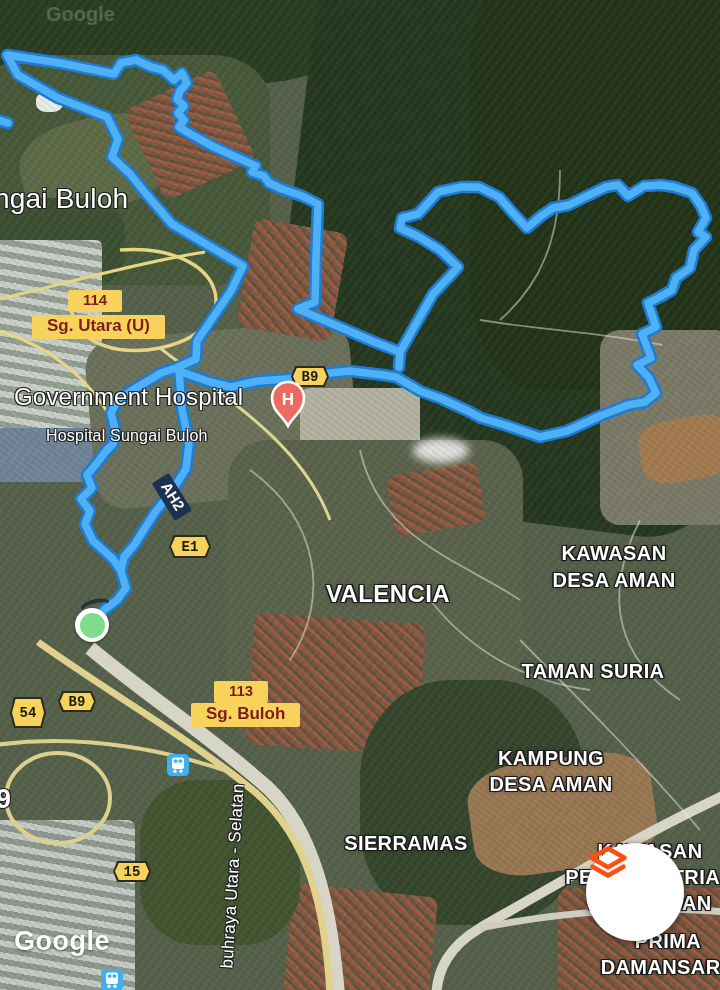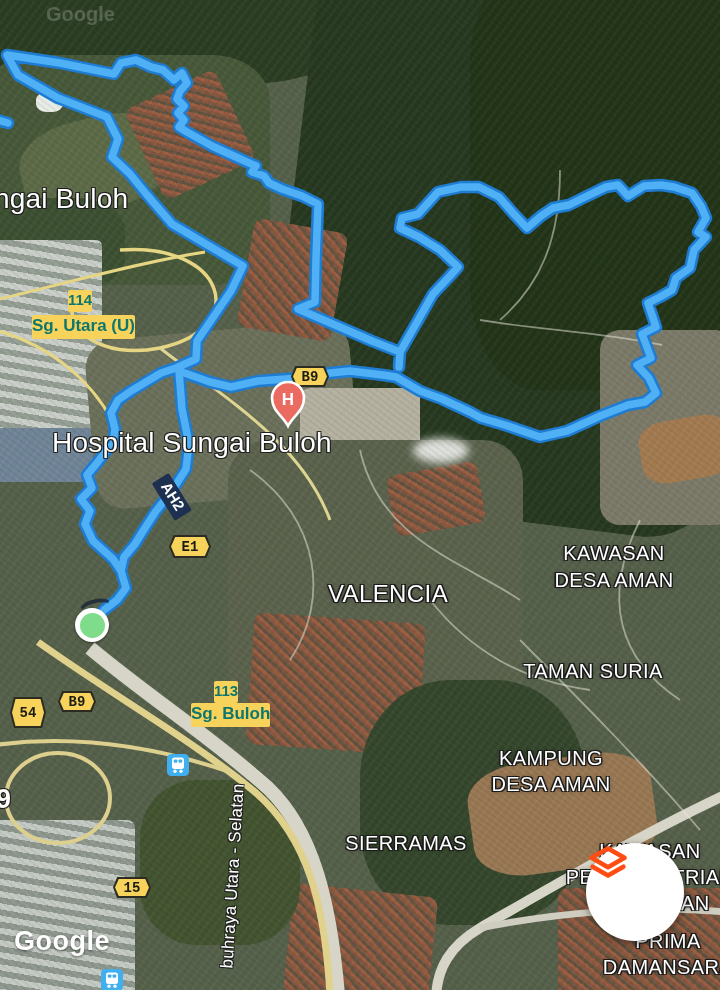--- a/index.html
+++ b/index.html
@@ -8,30 +8,30 @@
   .p{position:absolute;}
   
   .grain{position:absolute;inset:0;
     background:repeating-linear-gradient(37deg,rgba(0,0,0,.05) 0 2px,transparent 2px 5px),
                repeating-linear-gradient(-53deg,rgba(255,255,255,.03) 0 3px,transparent 3px 7px);}
   .roofs{background-color:#6d5a45;
     background-image:repeating-linear-gradient(40deg,rgba(175,92,60,.65) 0 3px,rgba(58,52,38,.2) 3px 6px,rgba(150,82,56,.5) 6px 9px);
     border-radius:10px;}
   .grid{background-image:repeating-linear-gradient(10deg,rgba(255,255,255,.38) 0 6px,rgba(96,104,96,.28) 6px 12px);}
   
-  .olabel{position:absolute;color:#fff;font-weight:400;letter-spacing:.4px;white-space:nowrap;
+  .olabel{position:absolute;color:#fff;font-weight:700;letter-spacing:.4px;white-space:nowrap;
     text-shadow:-1.3px -1.3px 0 rgba(25,25,25,.95),1.3px -1.3px 0 rgba(25,25,25,.95),
       -1.3px 1.3px 0 rgba(25,25,25,.95),1.3px 1.3px 0 rgba(25,25,25,.95),0 0 4px rgba(0,0,0,.55);}
   .soft{font-weight:500;letter-spacing:.2px;
     text-shadow:-1.1px -1.1px 0 rgba(30,30,30,.9),1.1px -1.1px 0 rgba(30,30,30,.9),
       -1.1px 1.1px 0 rgba(30,30,30,.9),1.1px 1.1px 0 rgba(30,30,30,.9);}
   .ctr{transform:translateX(-50%);text-align:center;}
   
-  .plate{position:absolute;background:#F7D35C;color:#0f766e;font-weight:700;
-    border-radius:2px;padding:2px 0 3px;white-space:nowrap;line-height:1.1;}
+  .plate{position:absolute;background:#F7D35C;color:#7f1d1d;font-weight:700;
+    border-radius:2px;padding:2px 15px 3px;white-space:nowrap;line-height:1.1;}
   .hex{position:absolute;font-family:Liberation Mono, monospace;}
   .hex .ho{position:absolute;inset:0;background:#2b2b22;
     clip-path:polygon(11% 0,89% 0,100% 50%,89% 100%,11% 100%,0 50%);}
   .hex .hi{position:absolute;inset:2px;background:#F7D35C;
     clip-path:polygon(11% 0,89% 0,100% 50%,89% 100%,11% 100%,0 50%);}
   .hex .ht{position:absolute;inset:0;display:flex;align-items:center;justify-content:center;
     color:#1d1c12;font-weight:700;font-size:14px;}
   
   #start-marker{position:absolute;left:75px;top:608px;width:34px;height:34px;border-radius:50%;
     background:#fff;box-shadow:0 1px 3px rgba(0,0,0,.4);}
@@ -108,21 +108,22 @@
     </g>
 
     <polyline id="route-casing" points="93,624 104,610 117,600 126,588 121,571 113,559 93,541 85,524 90,511 81,499 92,488 87,475 97,463 106,451 113,444 115,429 111,413 118,400 131,391 146,382 161,373 176,368 196,359 197,341 231,291 243,266 172,224 147,195 130,174 112,157 118,139 107,117 58,98 18,75 7,55 60,63 114,74 121,63 136,60 151,67 163,70 174,80 182,73 187,83 180,91 177,99 184,106 178,113 184,120 179,127 187,132 212,146 236,157 256,166 252,172 264,176 269,183 282,189 302,196 318,204 316,258 315,302 298,309 342,328 372,341 400,352 399,367 400,352 433,294 449,277 458,267 440,250 419,237 400,228 402,218 418,214 438,192 461,187 479,187 499,197 513,213 527,228 541,216 553,208 569,205 583,198 606,187 618,185 628,196 644,186 661,185 674,187 692,193 701,206 706,218 698,232 706,237 694,250 690,268 676,278 672,290 660,297 648,303 656,327 642,334 651,358 637,365 649,378 656,393 645,402 628,405 600,416 567,431 540,437 505,425 481,418 470,412 442,399 420,391 396,377 383,375 350,371 330,373 300,378 258,381 231,387 210,382 193,376 179,371 182,409 189,444 186,469 172,491 156,511 143,531 135,544 124,557 121,571 126,588 117,600 104,610 93,624" fill="none" stroke="#1E7CD2" stroke-width="12.5" stroke-linejoin="round" stroke-linecap="round"></polyline>
     <polyline id="route-core" points="93,624 104,610 117,600 126,588 121,571 113,559 93,541 85,524 90,511 81,499 92,488 87,475 97,463 106,451 113,444 115,429 111,413 118,400 131,391 146,382 161,373 176,368 196,359 197,341 231,291 243,266 172,224 147,195 130,174 112,157 118,139 107,117 58,98 18,75 7,55 60,63 114,74 121,63 136,60 151,67 163,70 174,80 182,73 187,83 180,91 177,99 184,106 178,113 184,120 179,127 187,132 212,146 236,157 256,166 252,172 264,176 269,183 282,189 302,196 318,204 316,258 315,302 298,309 342,328 372,341 400,352 399,367 400,352 433,294 449,277 458,267 440,250 419,237 400,228 402,218 418,214 438,192 461,187 479,187 499,197 513,213 527,228 541,216 553,208 569,205 583,198 606,187 618,185 628,196 644,186 661,185 674,187 692,193 701,206 706,218 698,232 706,237 694,250 690,268 676,278 672,290 660,297 648,303 656,327 642,334 651,358 637,365 649,378 656,393 645,402 628,405 600,416 567,431 540,437 505,425 481,418 470,412 442,399 420,391 396,377 383,375 350,371 330,373 300,378 258,381 231,387 210,382 193,376 179,371 182,409 189,444 186,469 172,491 156,511 143,531 135,544 124,557 121,571 126,588 117,600 104,610 93,624" fill="none" stroke="#4FB0F5" stroke-width="7.5" stroke-linejoin="round" stroke-linecap="round"></polyline>
     <polyline id="stub-casing" points="-6,119 8,123" fill="none" stroke="#1E7CD2" stroke-width="12.5" stroke-linecap="round"></polyline>
     <polyline id="stub-core" points="-6,119 8,123" fill="none" stroke="#4FB0F5" stroke-width="7.5" stroke-linecap="round"></polyline>
   </svg>
 
   <div id="google-ghost">Google</div>
   <div class="olabel soft" style="left:-6px;top:183px;font-size:28px;">ngai Buloh</div>
-  <div class="olabel soft" style="left:52px;top:427px;font-size:28px;">Hospital Sungai Buloh</div>
+  <div class="olabel soft" style="left:14px;top:383px;font-size:24px;">Government Hospital</div>
+  <div class="olabel soft" style="left:46px;top:427px;font-size:16px;">Hospital Sungai Buloh</div>
   <div class="olabel ctr" style="left:388px;top:580px;font-size:24px;">VALENCIA</div>
   <div class="olabel ctr" style="left:614px;top:540px;font-size:20px;line-height:27px;">
     <div>KAWASAN</div>
     <div>DESA AMAN</div>
   </div>
   <div class="olabel ctr" style="left:593px;top:660px;font-size:20px;">TAMAN SURIA</div>
   <div class="olabel ctr" style="left:551px;top:745px;font-size:20px;line-height:26px;text-align:center;">
     <div>KAMPUNG</div>
     <div>DESA AMAN</div>
   </div>
@@ -157,21 +158,21 @@
       <div class="hi"></div>
       <div class="ht">54</div>
   </div>
   <div class="hex" style="left:58px;top:691px;width:38px;height:21px;">
     <div class="ho"></div>
       <div class="hi"></div>
       <div class="ht">B9</div>
   </div>
   <div class="plate" style="left:214px;top:681px;font-size:15px;">113</div>
   <div class="plate" style="left:191px;top:703px;font-size:17px;">Sg. Buloh</div>
-  <div class="hex" style="left:113px;top:861px;width:38px;height:21px;margin-top:16px;">
+  <div class="hex" style="left:113px;top:861px;width:38px;height:21px;">
     <div class="ho"></div>
       <div class="hi"></div>
       <div class="ht">15</div>
   </div>
 
   <svg class="transit" style="left:167px;top:754px;" viewBox="0 0 22 22">
     <rect x="0" y="0" width="22" height="22" rx="4.5" fill="#40AFF0"></rect>
     <rect x="5" y="3.5" width="12" height="11.5" rx="2.5" fill="#fff"></rect>
     <rect x="6.8" y="5.5" width="3.6" height="3.2" rx=".8" fill="#40AFF0"></rect>
     <rect x="11.6" y="5.5" width="3.6" height="3.2" rx=".8" fill="#40AFF0"></rect>

